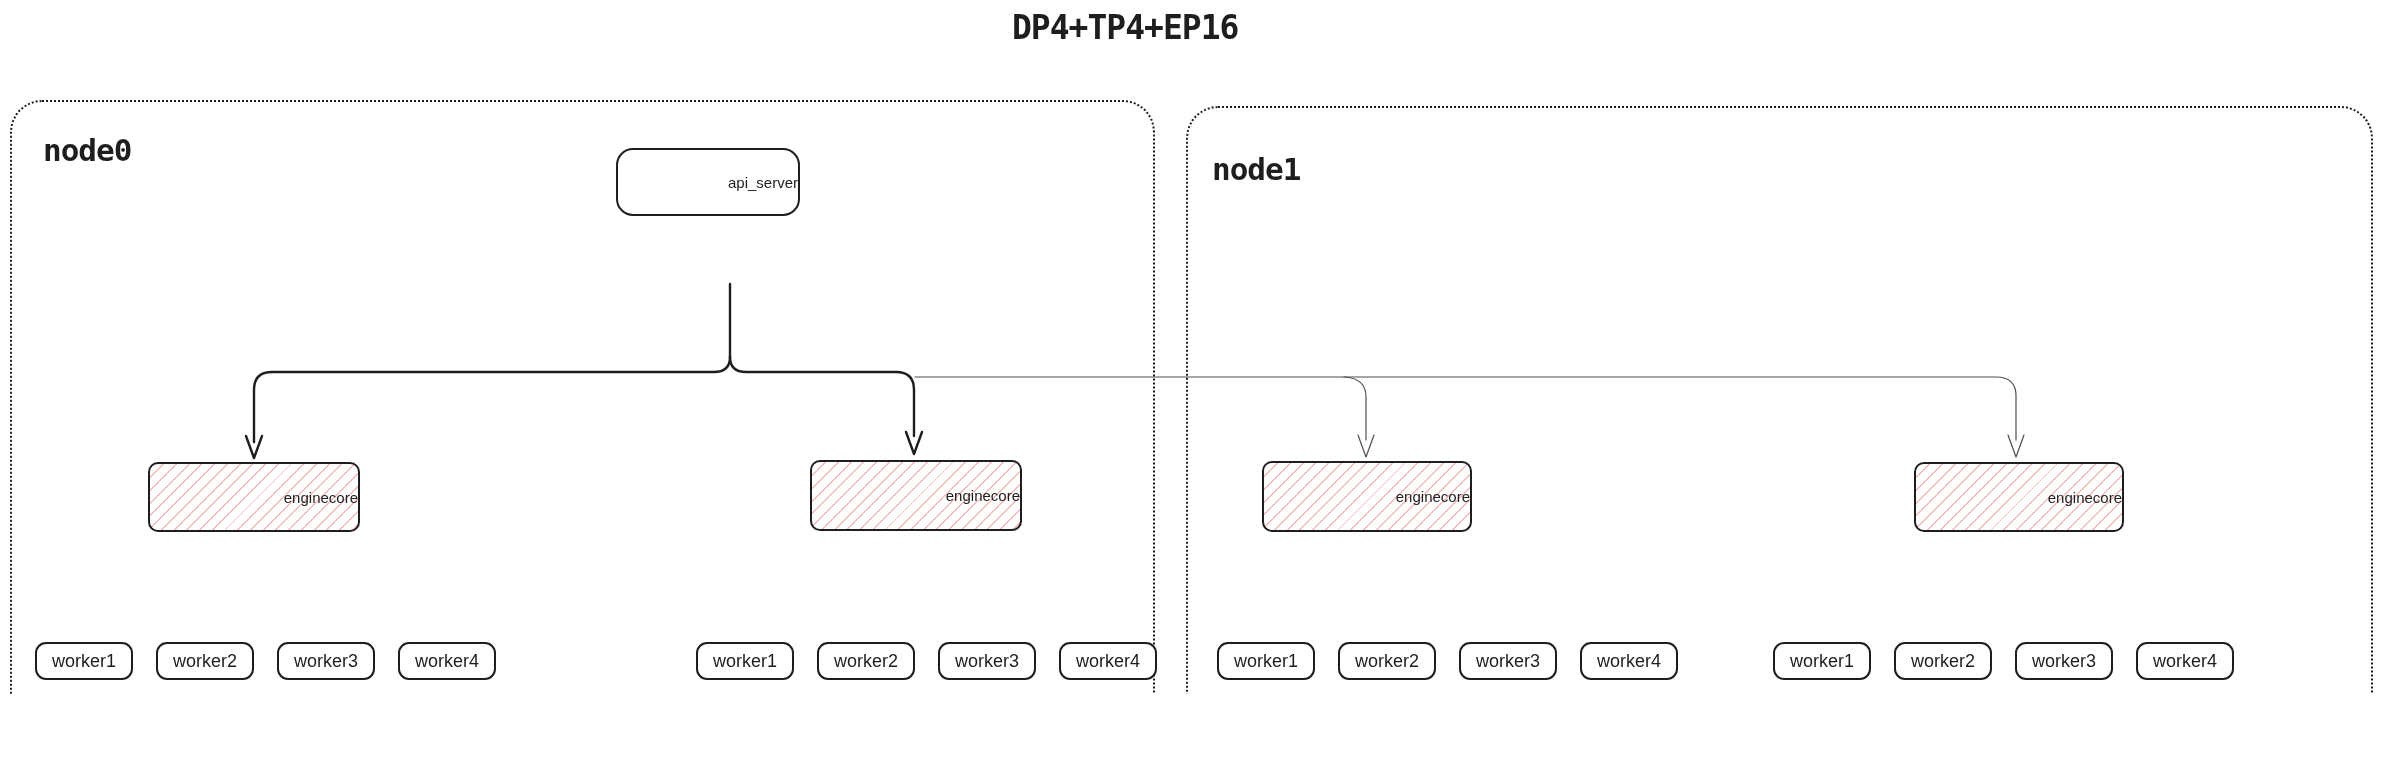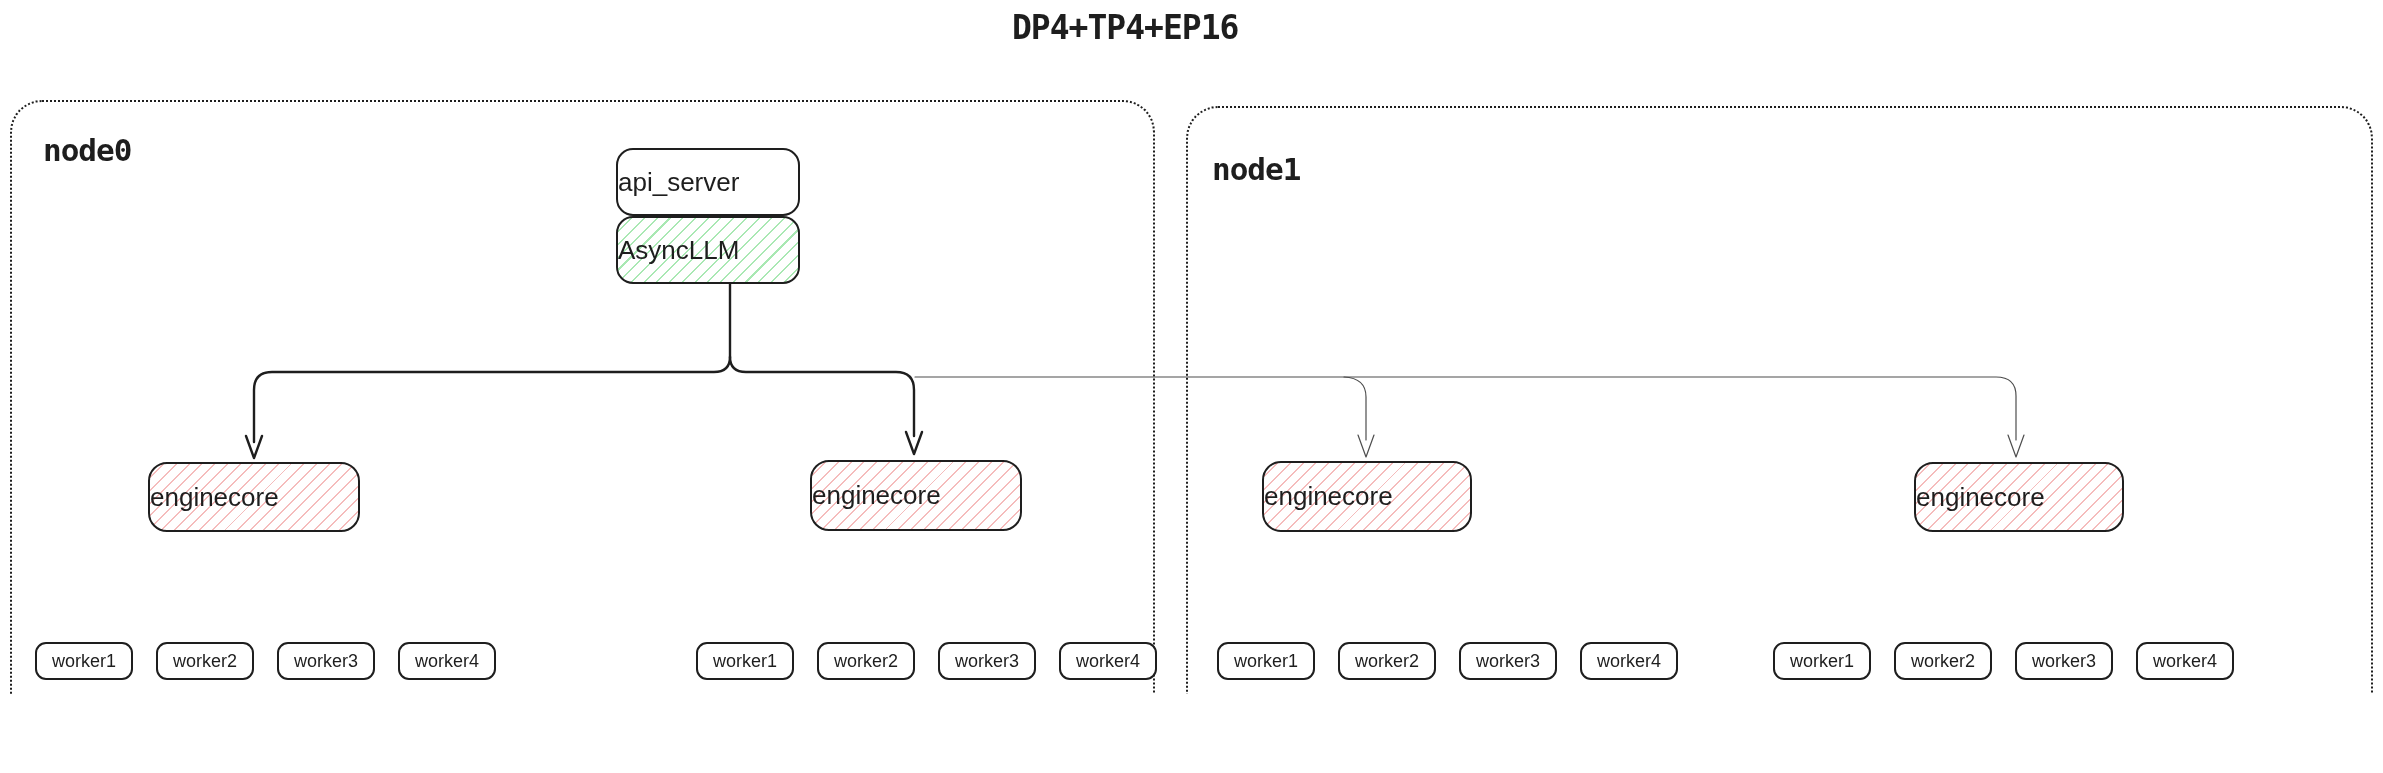--- a/index.html
+++ b/index.html
@@ -49,29 +49,29 @@
     white-space: nowrap;
   }
   #node0-label { left: 43px;   top: 132px; }
   #node1-label { left: 1212px; top: 123px; margin-top: 28px; }
   .box {
     position: absolute;
     border: 2.3px solid var(--stroke);
     background: var(--background);
     display: flex;
     align-items: center;
-    justify-content: flex-start;
-    font-size: 26px;
+    justify-content: flex-end;
+    font-size: 15px;
     color: var(--stroke);
     white-space: nowrap;
   }
   .stack-box { border-radius: 17px; }
   #api-server-box { left: 616px; top: 148px; width: 184px; height: 68px; z-index: 2; }
   #asyncllm-box   { left: 616px; top: 216px; width: 184px; height: 68px; z-index: 1; }
-  .enginecore-box { border-radius: 19px; }
+  .enginecore-box { border-radius: 10px; }
   #enginecore-0 { left: 148px;  top: 462px; width: 212px; height: 70px; }
   #enginecore-1 { left: 810px;  top: 460px; width: 212px; height: 71px; }
   #enginecore-2 { left: 1262px; top: 461px; width: 210px; height: 71px; }
   #enginecore-3 { left: 1914px; top: 462px; width: 210px; height: 70px; }
   .hatch-green {
     background-image: repeating-linear-gradient(135deg,
       var(--green-hatch) 0px, var(--green-hatch) 1.5px,
       transparent 1.5px, transparent 9px);
   }
   .hatch-red {
@@ -135,23 +135,20 @@
 
   <div class="node-frame" id="node0-frame"></div>
   <div class="node-label" id="node0-label">node0</div>
 
   <div class="node-frame" id="node1-frame"></div>
   <div class="node-label" id="node1-label">node1</div>
 
   <div class="box stack-box" id="api-server-box">
     <span>api_server</span>
   </div>
-  <div class="box stack-box hatch-green" id="asyncllm-box">
-    <span>AsyncLLM</span>
-  </div>
 
   <div class="box enginecore-box hatch-red" id="enginecore-0">
     <span>enginecore</span>
   </div>
   <div class="box enginecore-box hatch-red" id="enginecore-1">
     <span>enginecore</span>
   </div>
   <div class="box enginecore-box hatch-red" id="enginecore-2">
     <span>enginecore</span>
   </div>

